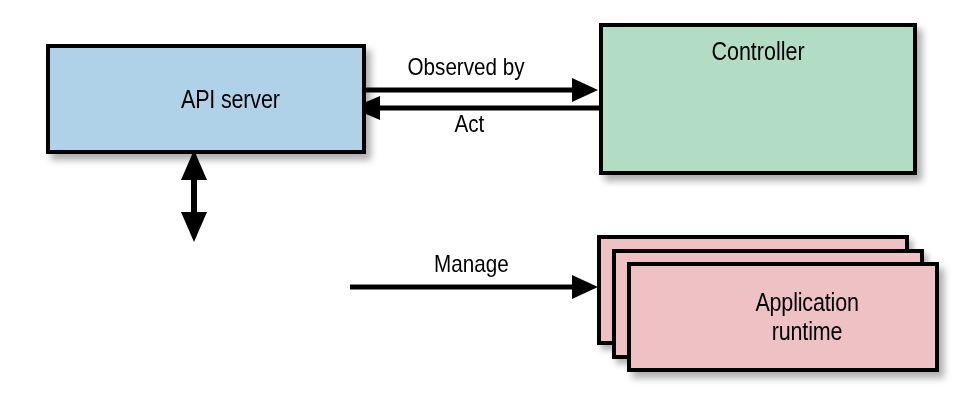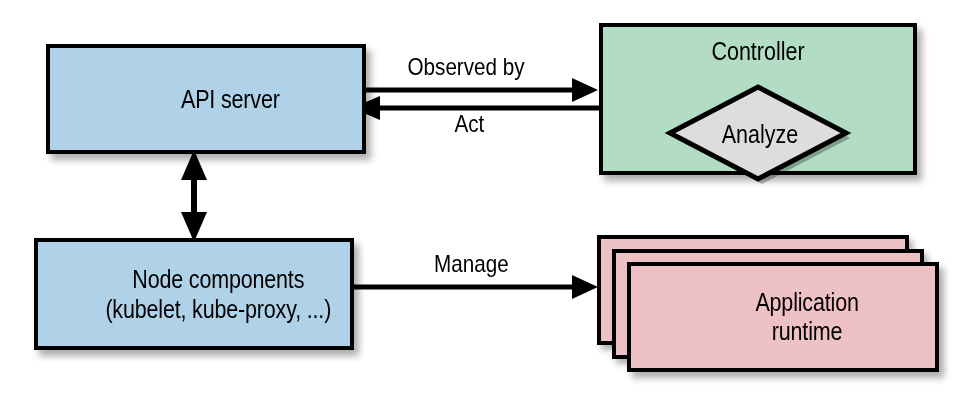--- a/index.html
+++ b/index.html
@@ -131,37 +131,24 @@
 </style>
 </head>
 <body>
 
 <div id="canvas">
 
   <div class="node-box" id="api-server-box">
     <span class="node-label">API server</span>
   </div>
 
-  <div class="node-box" id="node-components-box">
-    <span class="node-label">Node components
-(kubelet, kube-proxy, ...)</span>
-  </div>
 
   <div class="node-box" id="controller-box">
     <div id="controller-title">Controller</div>
 
-    <div id="analyze-diamond-wrap">
-      <svg width="180" height="100" viewBox="0 0 180 100">
-        <g transform="translate(4,5)">
-          <polygon points="88,0 176,46 88,92 0,46" fill="rgba(0,0,0,0.28)"></polygon>
-        </g>
-        <polygon points="88,0 176,46 88,92 0,46" fill="#dddddd" stroke="#000000" stroke-width="5" stroke-linejoin="miter"></polygon>
-      </svg>
-      <div id="analyze-label">Analyze</div>
-    </div>
   </div>
 
   <div class="stack-box" id="app-stack-back"></div>
   <div class="stack-box" id="app-stack-mid"></div>
   <div class="node-box" id="app-runtime-box">
     <span class="node-label">Application
 runtime</span>
   </div>
 
   <div class="conn" style="left:350px; top:78px;">

